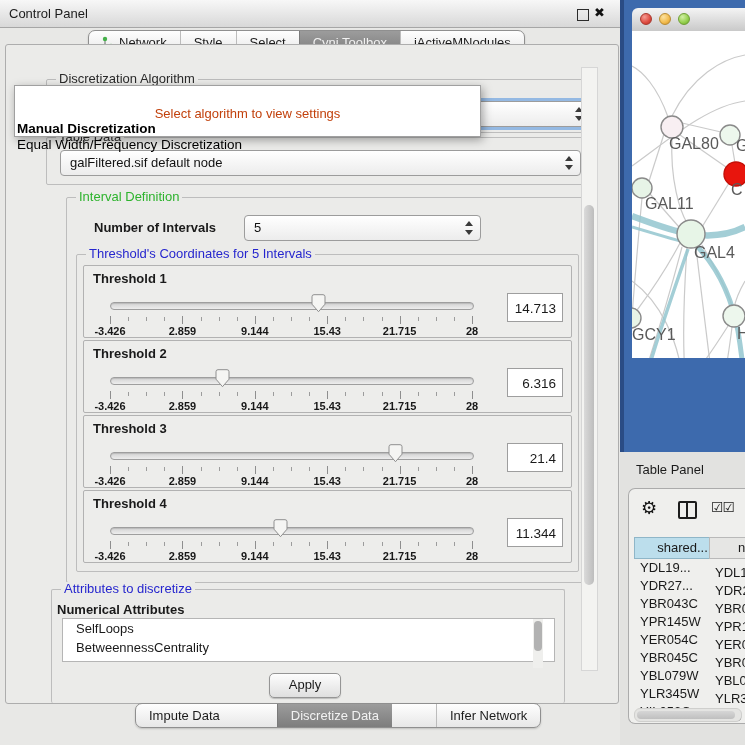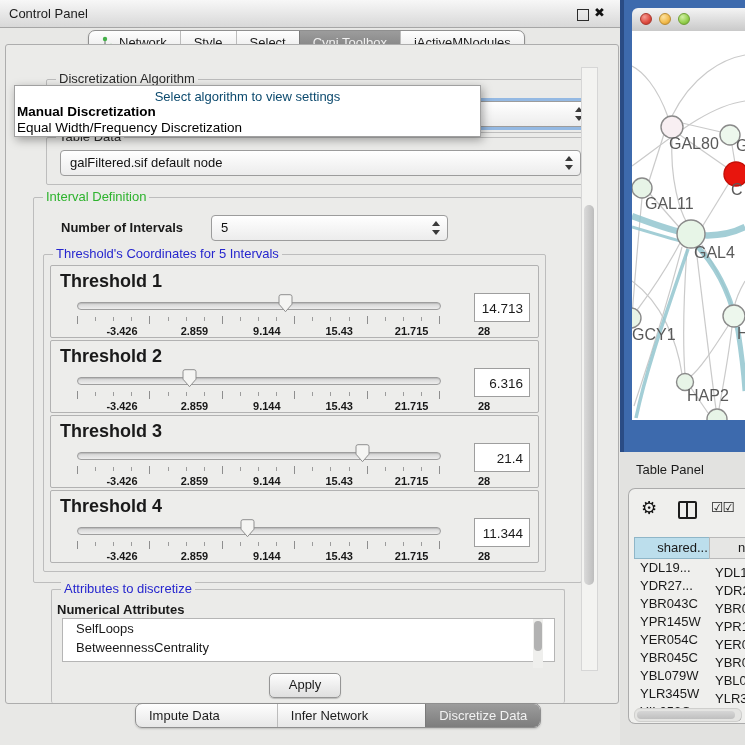--- a/index.html
+++ b/index.html
@@ -38,37 +38,37 @@
   .combo .val{position:absolute;left:9px;top:0;line-height:24px;font-size:13px;color:#111;white-space:nowrap;}
   .stepper{position:absolute;right:6px;top:4px;width:9px;height:16px;}
   .stepper:before,.stepper:after{content:"";position:absolute;left:0;border-left:4.5px solid transparent;border-right:4.5px solid transparent;}
   .stepper:before{top:1px;border-bottom:5px solid #3a3a3a;}
   .stepper:after{bottom:1px;border-top:5px solid #3a3a3a;}
   #combo-algo{left:53px;top:56px;width:532px;box-shadow:0 0 0 3px rgba(101,158,224,.65);}
 
   
   #algo-popup{left:8px;top:40px;width:465px;height:50px;background:#FFFFFF;border:1px solid #A0A0A0;
               box-shadow:2px 3px 9px rgba(0,0,0,.35);z-index:30;}
-  #algo-popup .prompt{color:#0c4a6e;text-align:center;font-size:13px;padding-top:3px;}
+  #algo-popup .prompt{color:#c2410c;text-align:center;font-size:13px;padding-top:20px;}
   #algo-popup .opt{font-size:13.5px;line-height:16px;padding-left:2px;color:#000;}
   #algo-popup .opt.sel{font-weight:bold;}
 
   
   .thr-panel{position:relative;width:487px;height:71px;border:1px solid #B2B2B2;background:#EDEDEB;
              margin-bottom:2px;border-radius:2px;}
-  .thr-label{position:absolute;left:9px;top:5px;font-weight:bold;font-size:18px;}
+  .thr-label{position:absolute;left:9px;top:5px;font-weight:bold;font-size:13px;}
   .sld{position:absolute;left:26px;top:26px;width:362px;height:44px;}
   .track{position:absolute;left:0;top:10px;width:100%;height:6px;border:1px solid #9E9E9E;border-radius:5px;
          background:linear-gradient(#D2D2D2,#EDEDED);box-shadow:inset 0 1px 1px rgba(0,0,0,.12);}
   .thumb{position:absolute;top:2px;width:15px;height:19px;margin-left:-7.5px;}
   .ruler{position:absolute;left:0;top:24px;width:100%;height:9px;}
   .ruler i{position:absolute;width:1px;background:#8E8E8E;top:0;}
   .ruler i.mj{height:8px;}
   .ruler i.mn{height:4px;top:1px;background:#9C9C9C;}
-  .tlabels{position:absolute;left:0;top:33px;width:100%;height:12px;margin-left:45px;}
+  .tlabels{position:absolute;left:0;top:33px;width:100%;height:12px;}
   .tlabels b{position:absolute;transform:translateX(-50%);font-size:11px;font-weight:700;color:#181818;white-space:nowrap;}
   .valbox{position:absolute;right:8px;top:27px;width:56px;height:29px;background:#FFF;border:1px solid #9E9E9E;
           font-size:13.5px;text-align:right;line-height:29px;padding-right:6px;box-sizing:border-box;}
 
   
   #attr-list{position:absolute;left:10px;top:28px;width:493px;height:44px;background:#FFF;border:1px solid #B5B5B5;
              overflow:hidden;box-sizing:border-box;}
   .attr-item{font-size:13px;line-height:19px;padding-left:13px;white-space:nowrap;}
   #attr-sb{position:absolute;left:481px;top:29px;width:10px;height:49px;background:#EFEFED;}
   #attr-sb .th{position:absolute;left:1px;top:2px;width:8px;height:30px;border-radius:4px;background:#B2B2B2;}
@@ -83,21 +83,21 @@
                background:linear-gradient(90deg,#DADADA,#BDBDBD);}
 
   
   #net-frame{left:620px;top:0;width:125px;height:452px;background:#3D6AAD;box-shadow:inset 4px 0 0 #2A4C85;}
   #net-titlebar{position:absolute;left:12px;top:8px;width:113px;height:23px;
                 background:linear-gradient(#F4F4F4,#C9C9C9);border-radius:6px 0 0 0;border-bottom:1px solid #8E8E8E;}
   .light{position:absolute;top:5px;width:12px;height:12px;border-radius:50%;box-sizing:border-box;}
   .light.red{left:8px;background:radial-gradient(circle at 35% 30%,#F49B92,#DE4A3F 60%,#B23328);border:1px solid #A8372D;}
   .light.yellow{left:27px;background:radial-gradient(circle at 35% 30%,#FBE2A0,#F2BA4B 60%,#C98F2D);border:1px solid #B98C33;}
   .light.green{left:46px;background:radial-gradient(circle at 35% 30%,#D2EFA5,#93CF4C 60%,#6BA32E);border:1px solid #6F9F36;}
-  #net-canvas{position:absolute;left:12px;top:31px;width:113px;height:389px;background:#FFF;overflow:hidden;}
+  #net-canvas{position:absolute;left:12px;top:31px;width:113px;height:327px;background:#FFF;overflow:hidden;}
 
   
   #tp-region{left:620px;top:452px;width:125px;height:293px;background:#E2E2E0;}
   #tp-title{position:absolute;left:16px;top:10px;font-size:13px;color:#1b1b1b;}
   #tp-card{position:absolute;left:8px;top:36px;width:117px;height:234px;background:#EFEFED;
            border:1px solid #ABABAB;border-right:none;border-radius:7px 0 0 7px;overflow:hidden;}
   #gear-ic{position:absolute;left:12px;top:8px;font-size:18px;color:#141414;}
   #split-ic{position:absolute;left:49px;top:12px;width:15px;height:14px;border:2px solid #1c1c1c;border-radius:2px;}
   #split-ic:before{content:"";position:absolute;left:6px;top:0;width:2px;height:14px;background:#1c1c1c;}
   #checks-ic{position:absolute;left:82px;top:10px;font-size:14px;letter-spacing:-1px;color:#1c1c1c;}
@@ -163,21 +163,21 @@
   </div>
 
   <div class="group" style="left:40px;top:92px;width:547px;height:46px;">
     <span class="gtitle dark">Table Data</span>
     <div class="combo" style="left:13px;top:12px;width:521px;">
       <span class="val">galFiltered.sif default node</span>
       <span class="stepper"></span>
     </div>
   </div>
 
-  <div class="group" style="left:27px;top:152px;width:519px;height:384px;padding-left:28px;">
+  <div class="group" style="left:60px;top:152px;width:519px;height:384px;">
     <span class="gtitle green">Interval Definition</span>
 
     <span style="position:absolute;left:27px;top:22px;font-weight:bold;">Number of Intervals</span>
     <div class="combo" style="left:177px;top:17px;width:237px;">
       <span class="val">5</span>
       <span class="stepper"></span>
     </div>
 
     <div class="group" style="left:9px;top:56px;width:501px;height:316px;">
       <span class="gtitle blue">Threshold's Coordinates for 5 Intervals</span>
@@ -380,25 +380,25 @@
 
   <div id="vscroll">
       <div class="th"></div>
     </div>
 </div>
 
 <div id="botseg" class="abs seg">
   <div class="it">
       <span>Impute Data</span>
     </div>
-  <div class="it">
-      <span>Infer Network</span>
-    </div>
   <div class="it sel">
       <span>Discretize Data</span>
+    </div>
+  <div class="it">
+      <span>Infer Network</span>
     </div>
 </div>
 
 <div id="net-frame" class="abs">
   <div id="net-titlebar">
     <span class="light red"></span>
     <span class="light yellow"></span>
     <span class="light green"></span>
   </div>
   <div id="net-canvas">

